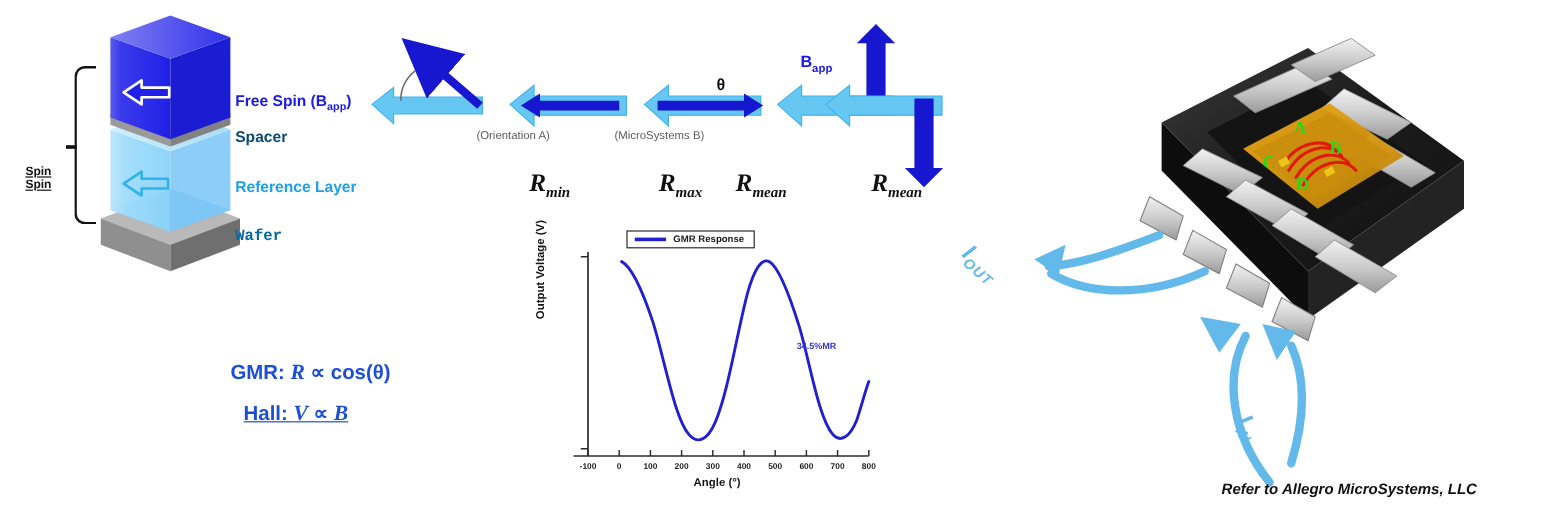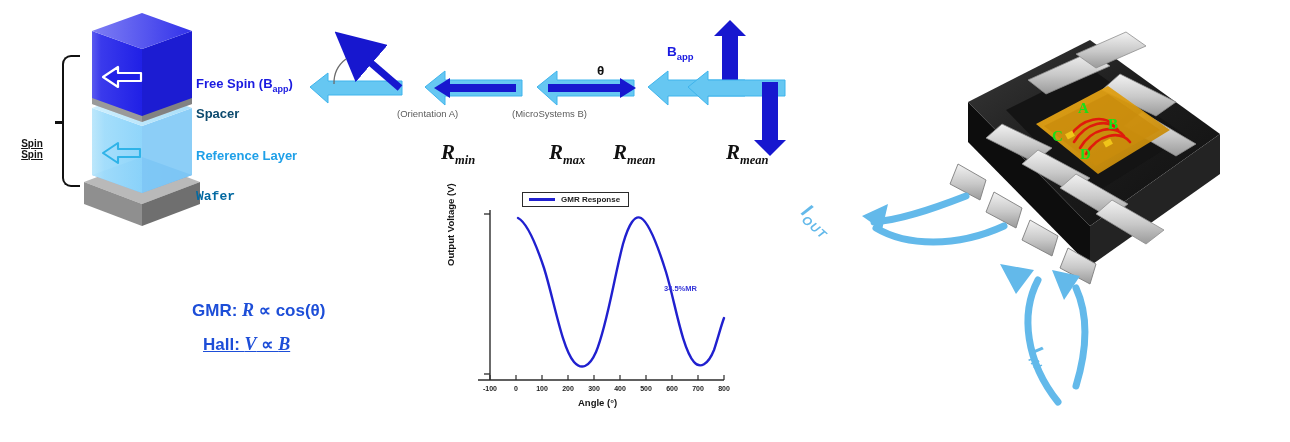--- a/index.html
+++ b/index.html
@@ -334,13 +334,14 @@
   
   <div class="bridge-letter" style="left:288px;top:86px;">A</div>
   <div class="bridge-letter" style="left:318px;top:102px;">B</div>
   <div class="bridge-letter" style="left:262px;top:114px;">C</div>
   <div class="bridge-letter" style="left:290px;top:132px;">D</div>
 
   
   <div class="curr-label" id="lbl-iout"><span>I</span><sub>OUT</sub></div>
   <div class="curr-label" id="lbl-iin"><span>I</span><sub>IN</sub></div>
 
+  <div id="credit">Refer to Allegro MicroSystems, LLC</div>
 </div>
 
 </body></html>

